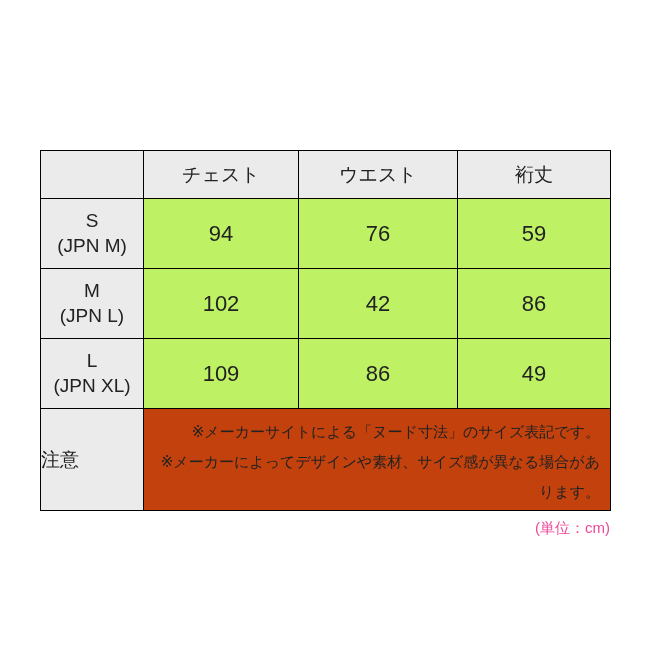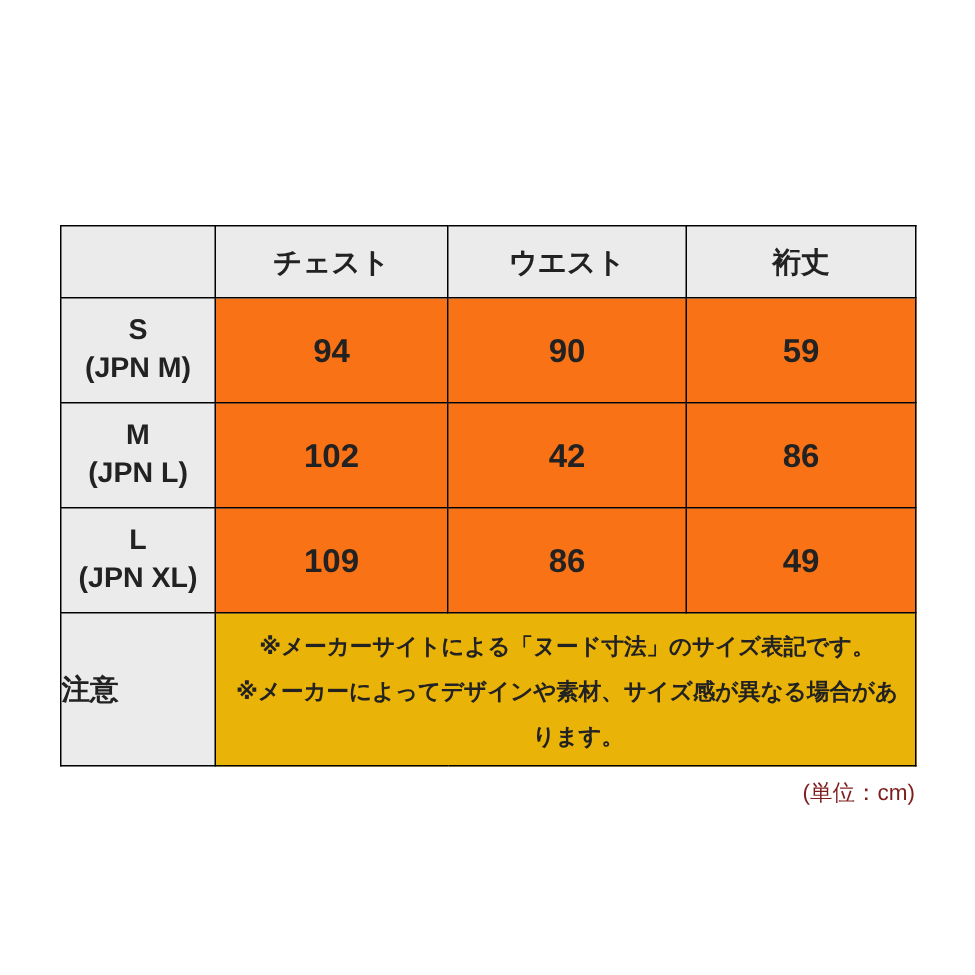--- a/index.html
+++ b/index.html
@@ -20,73 +20,73 @@
     left: 40px;
     top: 150px;
     width: 570px;
     border-collapse: collapse;
     table-layout: fixed;
     color: #222222;
   }
   table.size-table td, table.size-table th {
     border: 1px solid #000000;
     padding: 0;
-    font-weight: bold;
+    font-weight: normal;
   }
   .hdr-cell {
     background: #ebebeb;
     height: 47px;
     text-align: center;
     vertical-align: middle;
     font-size: 19px;
   }
   .label-cell {
     background: #ebebeb;
     text-align: center;
     vertical-align: middle;
     font-size: 19px;
     line-height: 1.3;
   }
   .value-cell {
-    background: #f97316;
+    background: #bef264;
     text-align: center;
     vertical-align: middle;
     font-size: 22px;
     height: 69px;
   }
   .note-label-cell {
     background: #ebebeb;
     vertical-align: middle;
     font-size: 19px;
     height: 101px;
   }
   .note-cell {
-    background: #eab308;
+    background: #c2410c;
     vertical-align: top;
-    text-align: center;
+    text-align: right;
   }
   .note-cell .note-line {
     margin: 0;
     padding: 0 10px 0 calc(12px + 1em);
     text-indent: -1em;
     font-size: 15px;
     line-height: 30px;
     color: #222222;
   }
   .note-cell .note-pad {
     height: 8px;
   }
   .unit-label {
     position: absolute;
     left: 40px;
     top: 519px;
     width: 570px;
     text-align: right;
     font-size: 15px;
-    color: #7f1d1d;
+    color: #ec4899;
   }
 </style>
 </head>
 <body>
 
 <div class="canvas">
 
   <table class="size-table">
     <colgroup>
       <col style="width:103px">
@@ -101,21 +101,21 @@
         <td class="hdr-cell">ウエスト</td>
         <td class="hdr-cell">裄丈</td>
       </tr>
 
       <tr>
         <td class="label-cell">
           <div>S</div>
           <div>(JPN M)</div>
         </td>
         <td class="value-cell">94</td>
-        <td class="value-cell">90</td>
+        <td class="value-cell">76</td>
         <td class="value-cell">59</td>
       </tr>
 
       <tr>
         <td class="label-cell">
           <div>M</div>
           <div>(JPN L)</div>
         </td>
         <td class="value-cell">102</td>
         <td class="value-cell">42</td>

